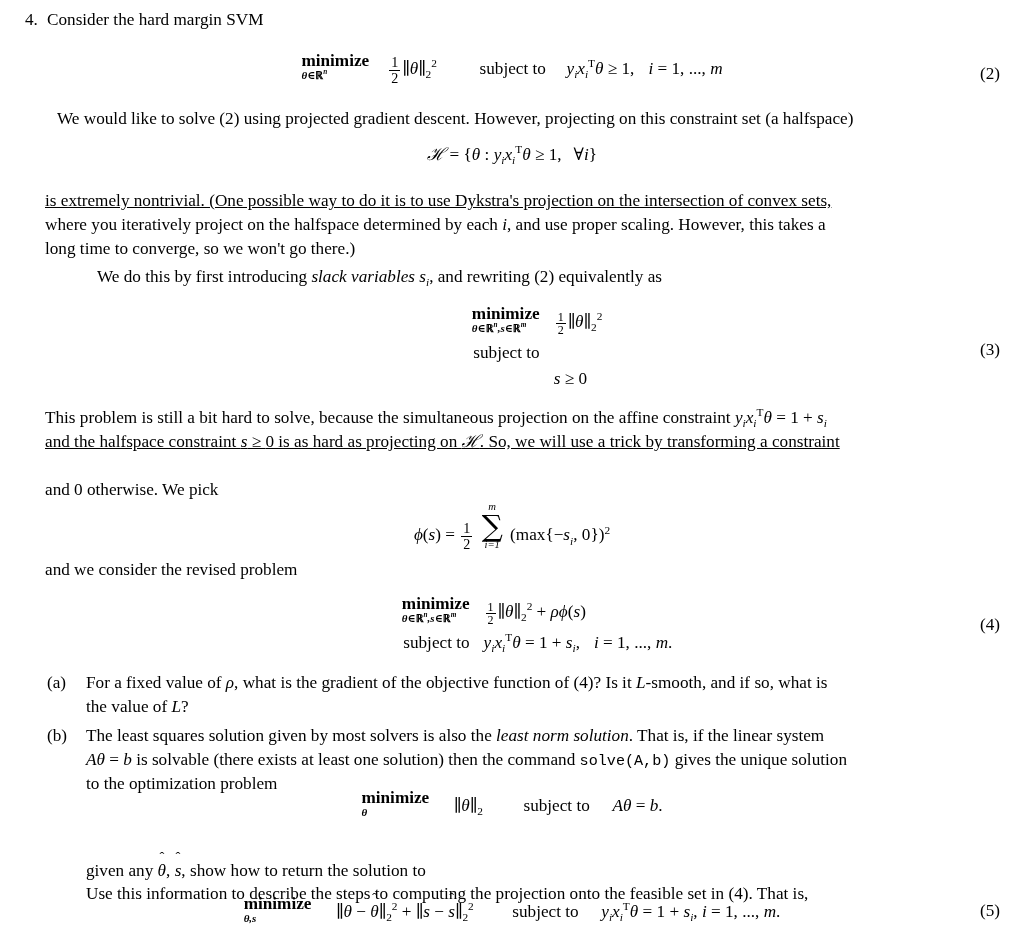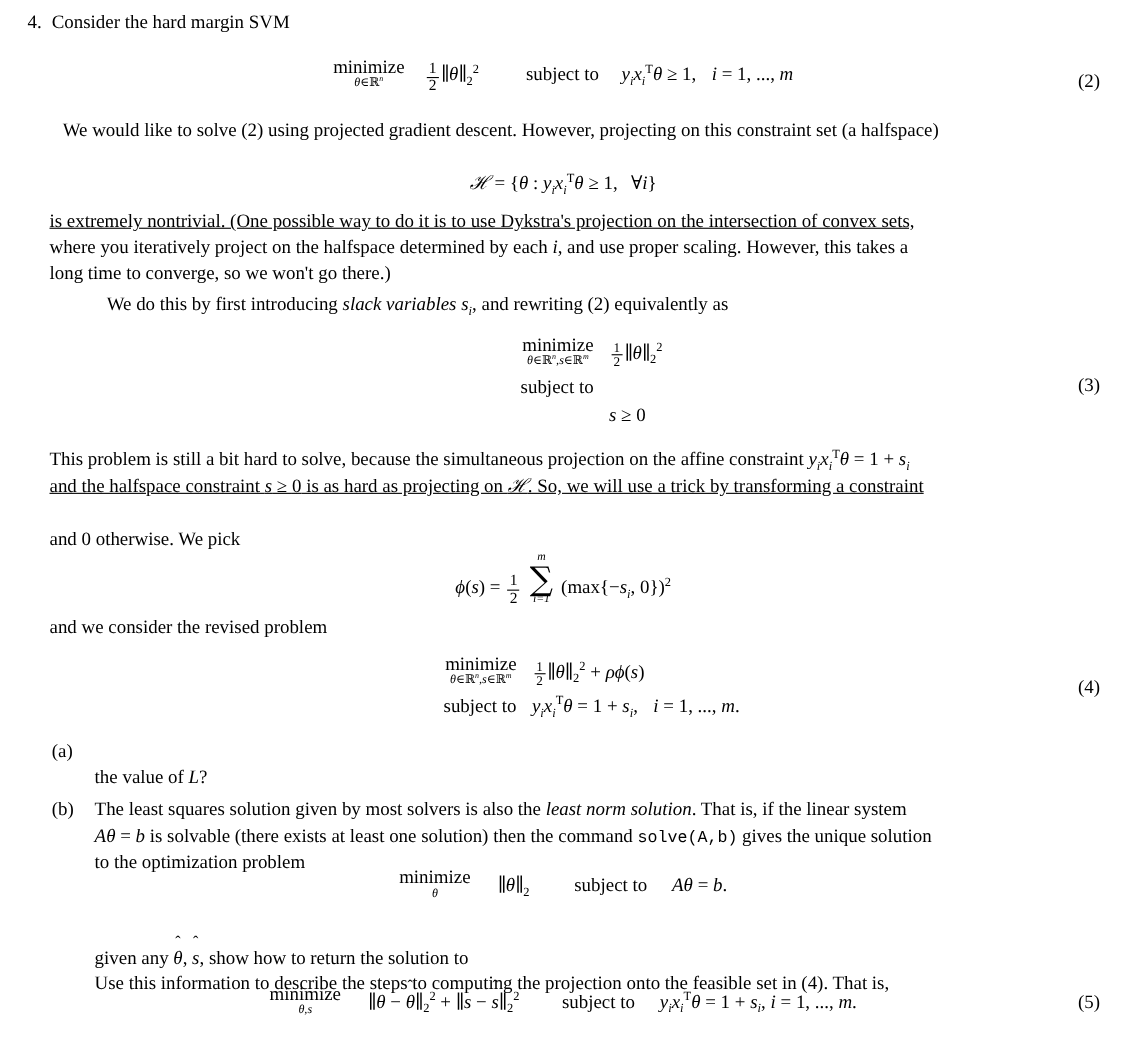--- a/index.html
+++ b/index.html
@@ -52,23 +52,24 @@
     line-height: 0.95;
     margin: 0 3px;
   }
   .bigop > .over { display: block; font-size: 0.62em; font-style: italic; }
   .bigop > .op   { display: block; font-size: 1.72em; font-family: "DejaVu Serif", serif; }
   .bigop > .under{ display: block; font-size: 0.62em; font-style: italic; }
 
   
   .opunder {
     display: inline-block;
-    text-align: center;
+    text-align: left;
     line-height: 1.0;
     vertical-align: -0.30em;
+    font-weight: bold;
   }
   .opunder > .top { display: block; font-style: normal; }
   .opunder > .bot { display: block; font-size: 0.64em; font-style: italic; margin-top: 1px; }
 
   .norm { letter-spacing: -0.5px; }
 
   
   .item-num {
     position: absolute;
     font-style: normal;
@@ -137,21 +138,21 @@
           <span style="display:inline-block;width:12px;"></span>
           <span><span class="mi">y</span><sub>i</sub><span class="mi">x</span><sub>i</sub><sup class="mr">T</sup><span class="mi">θ</span> ≥ <span class="num">1</span>,<span style="display:inline-block;width:14px;"></span><span class="mi">i</span> = <span class="num">1</span>, ..., <span class="mi">m</span></span>
         </span>
       </span>
     </span>
   </div>
   <div class="eqnum" style="top:62px;">(2)</div>
 
   <div class="para" style="left:57px; top:107px; width:935px;">We would like to solve (2) using projected gradient descent. However, projecting on this constraint set (a halfspace)</div>
 
-  <div class="eq" style="left:0px; top:143px; width:1024px;margin-top:12px;">
+  <div class="eq" style="left:0px; top:143px; width:1024px;">
     <span class="mi" style="font-family:'DejaVu Serif',serif;">ℋ</span> = {<span class="mi">θ</span> : <span class="mi">y</span><sub>i</sub><span class="mi">x</span><sub>i</sub><sup class="mr">T</sup><span class="mi">θ</span> ≥ <span class="num">1</span>,<span style="display:inline-block;width:12px;"></span>∀<span class="mi">i</span>}
   </div>
 
   <div class="para" style="left:45px; top:189px; width:935px;text-decoration:underline;">
     <span>is extremely nontrivial. (One possible way to do it is to use Dykstra's projection on the intersection of convex sets,</span>
   </div>
   <div class="para" style="left:45px; top:213px; width:935px;">
     <span>where you iteratively project on the halfspace determined by each </span><span class="mi">i</span><span>, and use proper scaling. However, this takes a</span>
   </div>
   <div class="para" style="left:45px; top:237px; width:935px;">long time to converge, so we won't go there.)</div>
@@ -222,20 +223,23 @@
         <span class="lhs w1"><span class="mr">subject to</span></span>
         <span class="rhs">
           <span class="mi">y</span><sub>i</sub><span class="mi">x</span><sub>i</sub><sup class="mr">T</sup><span class="mi">θ</span> = <span class="num">1</span> + <span class="mi">s</span><sub>i</sub>,<span style="display:inline-block;width:14px;"></span><span class="mi">i</span> = <span class="num">1</span>, ..., <span class="mi">m</span>.
         </span>
       </span>
     </span>
   </div>
   <div class="eqnum" style="top:613px;">(4)</div>
 
   <div class="item-num" style="left:47px; top:671px;">(a)</div>
+  <div class="para" style="left:86px; top:671px; width:893px;">
+    <span>For a fixed value of </span><span class="mi">ρ</span><span>, what is the gradient of the objective function of (4)? Is it </span><span class="mi">L</span><span>-smooth, and if so, what is</span>
+  </div>
   <div class="para" style="left:86px; top:695px; width:893px;">
     <span>the value of </span><span class="mi">L</span><span>?</span>
   </div>
 
   <div class="item-num" style="left:47px; top:724px;">(b)</div>
   <div class="para" style="left:86px; top:724px; width:893px;">
     <span>The least squares solution given by most solvers is also the </span><span class="it">least norm solution</span><span>. That is, if the linear system</span>
   </div>
   <div class="para" style="left:86px; top:748px; width:893px;">
     <span><span class="mi">A</span><span class="mi">θ</span> = <span class="mi">b</span></span><span> is solvable (there exists at least one solution) then the command </span><span class="mono">solve(A,b)</span><span> gives the unique solution</span>

